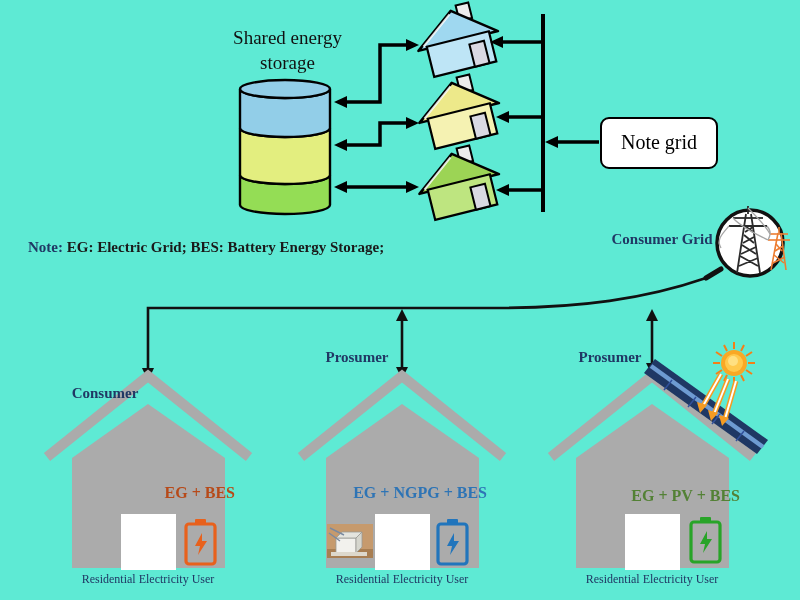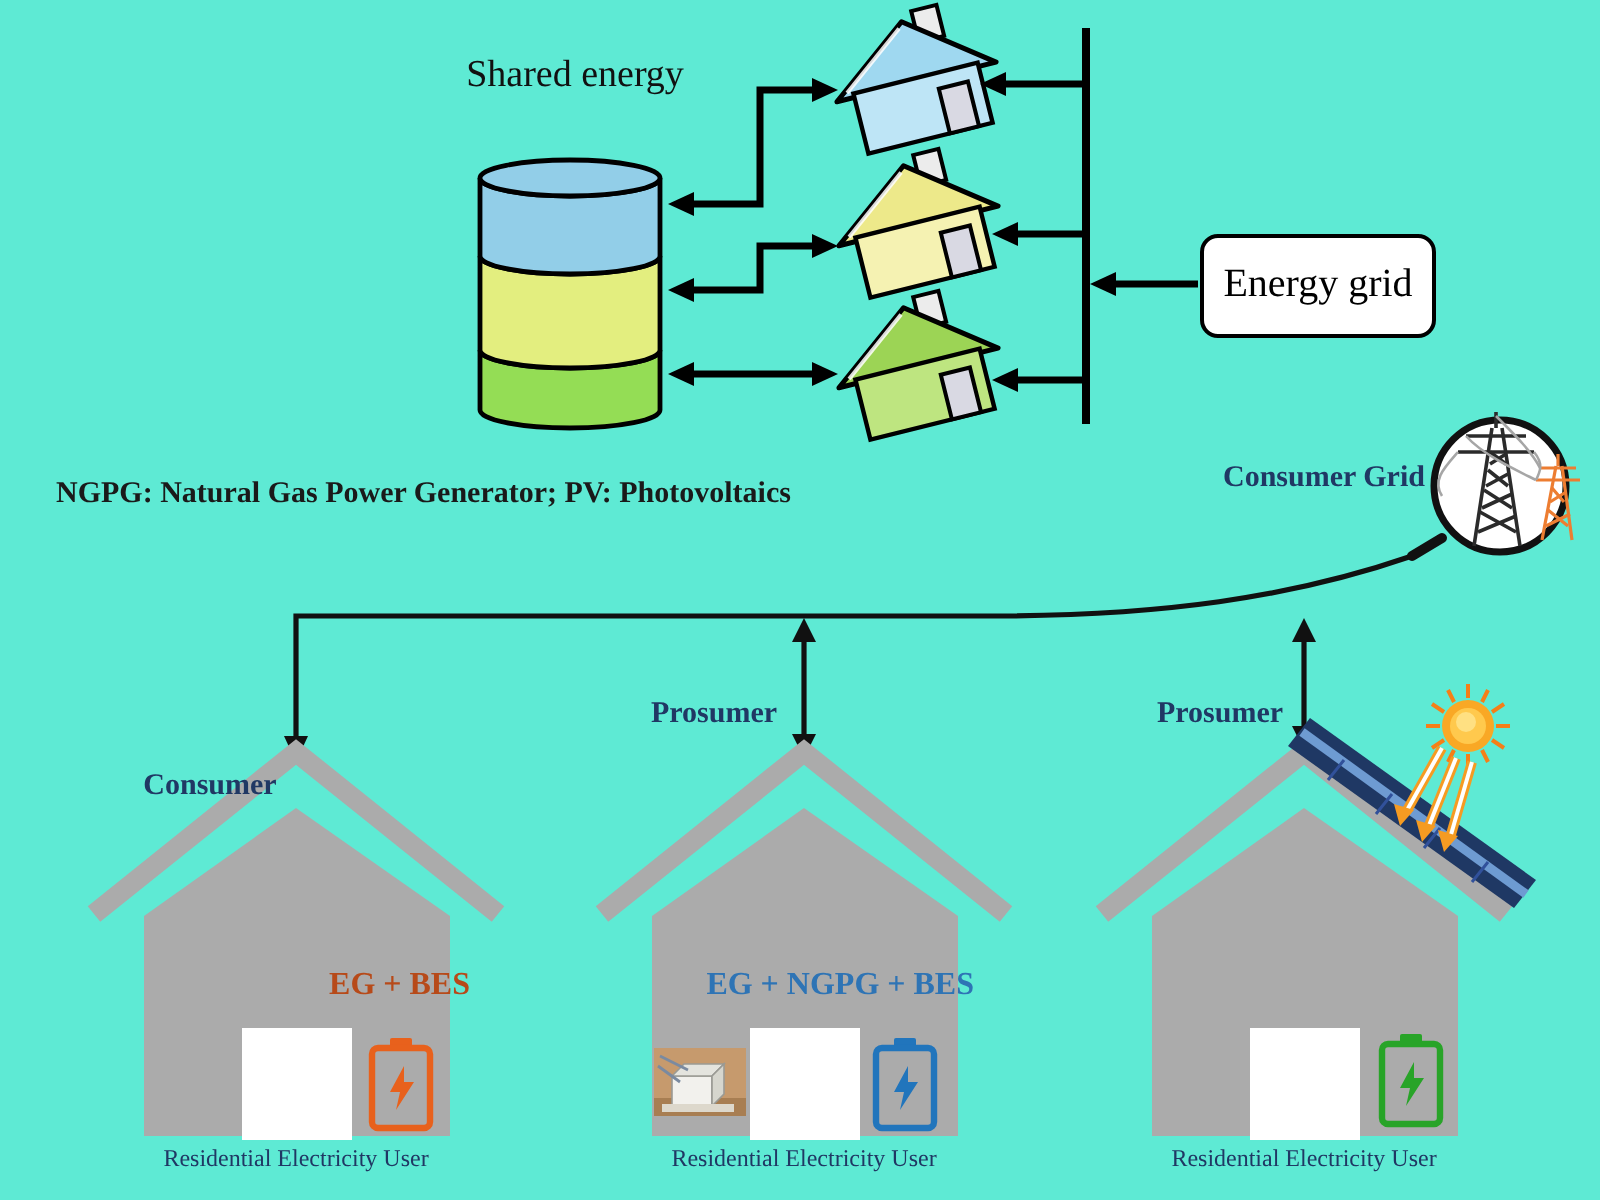--- a/index.html
+++ b/index.html
@@ -219,36 +219,38 @@
     <g color="#28A428">
       <rect x="700" y="517" width="11" height="6" rx="1" fill="currentColor"></rect>
       <rect x="691" y="522" width="29" height="40" rx="3" fill="none" stroke="currentColor" stroke-width="3.2"></rect>
       <polygon points="707,531 700,544 705,544 703,553 712,539 707,539" fill="currentColor"></polygon>
     </g>
   </g>
 </svg>
 
 <div class="lbl storage-lbl center">
   <div>Shared energy</div>
+  <div>storage</div>
 </div>
 
 <div class="powergrid-box">
-  <span>Energy grid</span>
+  <span>Note grid</span>
 </div>
 
 <div class="lbl note-box">
-  <div>NGPG: Natural Gas Power Generator; PV: Photovoltaics</div>
+  <div><span class="note-prefix">Note:</span><span> EG: Electric Grid; BES: Battery Energy Storage;</span></div>
 </div>
 
 <div class="lbl egrid-lbl center">Consumer Grid</div>
 
 <div class="lbl role-lbl center" style="left:50px;margin-top:36px;">Consumer</div>
 <div class="lbl role-lbl center" style="left:302px;">Prosumer</div>
 <div class="lbl role-lbl center" style="left:555px;">Prosumer</div>
 
 <div class="lbl cfg-lbl cfg-0 center" style="left:65px;">EG + BES</div>
 <div class="lbl cfg-lbl cfg-1 center" style="left:317px;">EG + NGPG + BES</div>
+<div class="lbl cfg-lbl cfg-2 center" style="left:570px;">EG + PV + BES</div>
 
 <div class="lbl caption-lbl center" style="left:33px;">Residential Electricity User</div>
 <div class="lbl caption-lbl center" style="left:287px;">Residential Electricity User</div>
 <div class="lbl caption-lbl center" style="left:537px;">Residential Electricity User</div>
 
 </div>
 
 </body></html>

